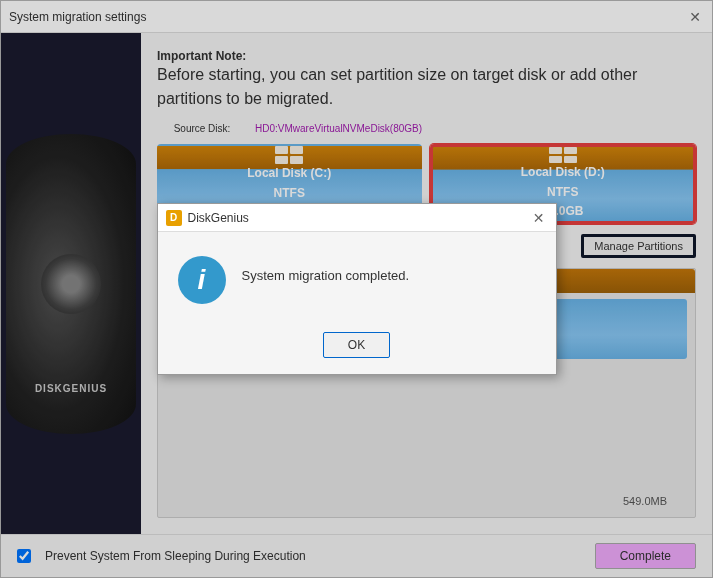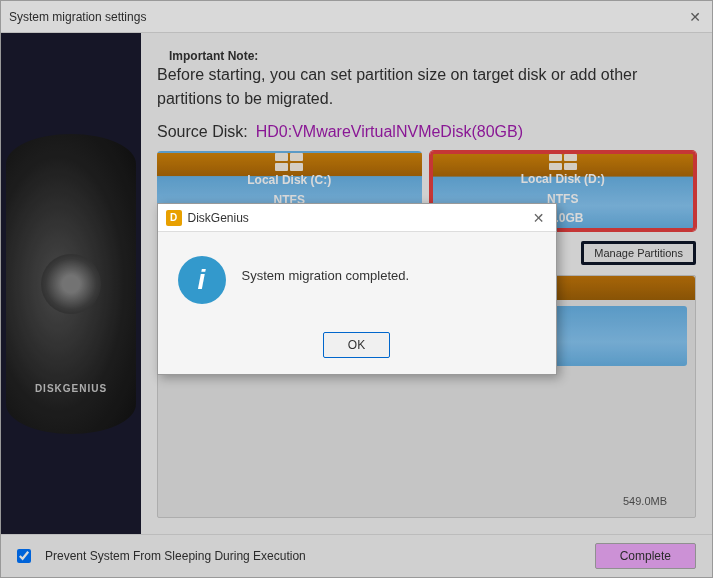--- a/index.html
+++ b/index.html
@@ -93,32 +93,31 @@
       padding: 16px;
       overflow: hidden;
     }
     .note-section {
       margin-bottom: 12px;
     }
     .note-title {
       font-weight: bold;
       font-size: 12px;
       color: #333;
-      margin-left: 12px;
     }
     .note-text {
       font-size: 16px;
       color: #333;
       line-height: 1.5;
     }
     .source-disk-row {
       display: flex;
       align-items: center;
       margin-bottom: 10px;
-      font-size: 16px;
+      font-size: 10px;
       text-align: center;
     }
     .source-disk-label {
       color: #333;
       margin-right: 8px;
       min-width: 90px;
     }
     .source-disk-value {
       color: #a21caf;
     }

